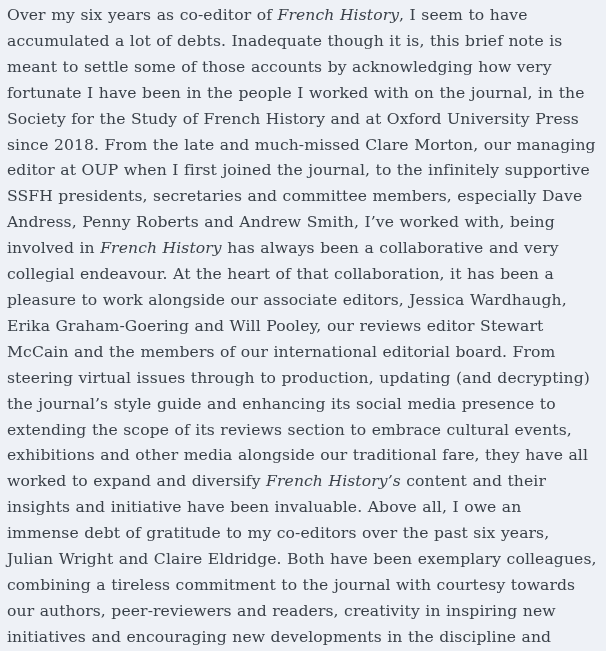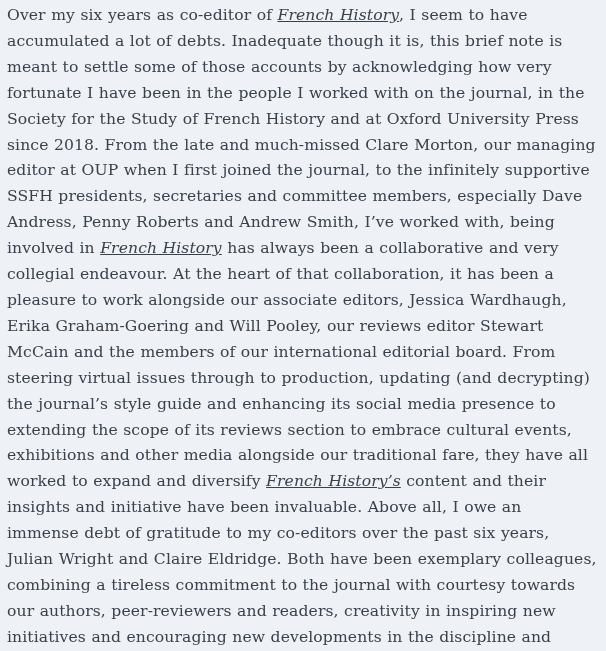--- a/index.html
+++ b/index.html
@@ -24,21 +24,20 @@
     font-family: "DejaVu Serif", "Liberation Serif", serif;
     font-size: 15.6px;
     line-height: 25.9px;
     color: var(--fg, #3a4149);
     text-align: left;
     letter-spacing: 0.1px;
     word-spacing: 0.4px;
   }
   .editorial-paragraph em {
     font-style: italic;
-    text-decoration: underline;
   }
 </style>
 </head>
 <body>
 
 <div class="page">
   <p class="editorial-paragraph"><span>Over my six years as co-editor of </span><em>French History</em><span>, I seem to have accumulated a lot of debts. Inadequate though it is, this brief note is meant to settle some of those accounts by acknowledging how very fortunate I have been in the people I worked with on the journal, in the Society for the Study of French History and at Oxford University Press since 2018. From the late and much-missed Clare Morton, our managing editor at OUP when I first joined the journal, to the infinitely supportive SSFH presidents, secretaries and committee members, especially Dave Andress, Penny Roberts and Andrew Smith, I’ve worked with, being involved in </span><em>French History</em><span> has always been a collaborative and very collegial endeavour. At the heart of that collaboration, it has been a pleasure to work alongside our associate editors, Jessica Wardhaugh, Erika Graham-Goering and Will Pooley, our reviews editor Stewart McCain and the members of our international editorial board. From steering virtual issues through to production, updating (and decrypting) the journal’s style guide and enhancing its social media presence to extending the scope of its reviews section to embrace cultural events, exhibitions and other media alongside our traditional fare, they have all worked to expand and diversify </span><em>French History’s</em><span> content and their insights and initiative have been invaluable. Above all, I owe an immense debt of gratitude to my co-editors over the past six years, Julian Wright and Claire Eldridge. Both have been exemplary colleagues, combining a tireless commitment to the journal with courtesy towards our authors, peer-reviewers and readers, creativity in inspiring new initiatives and encouraging new developments in the discipline and thankfully, good humour. They are both very fine historians and very good colleagues, and it has been a privilege to work with them. I hope I have learned from both of them.</span></p>
 </div>
 
 </body></html>

